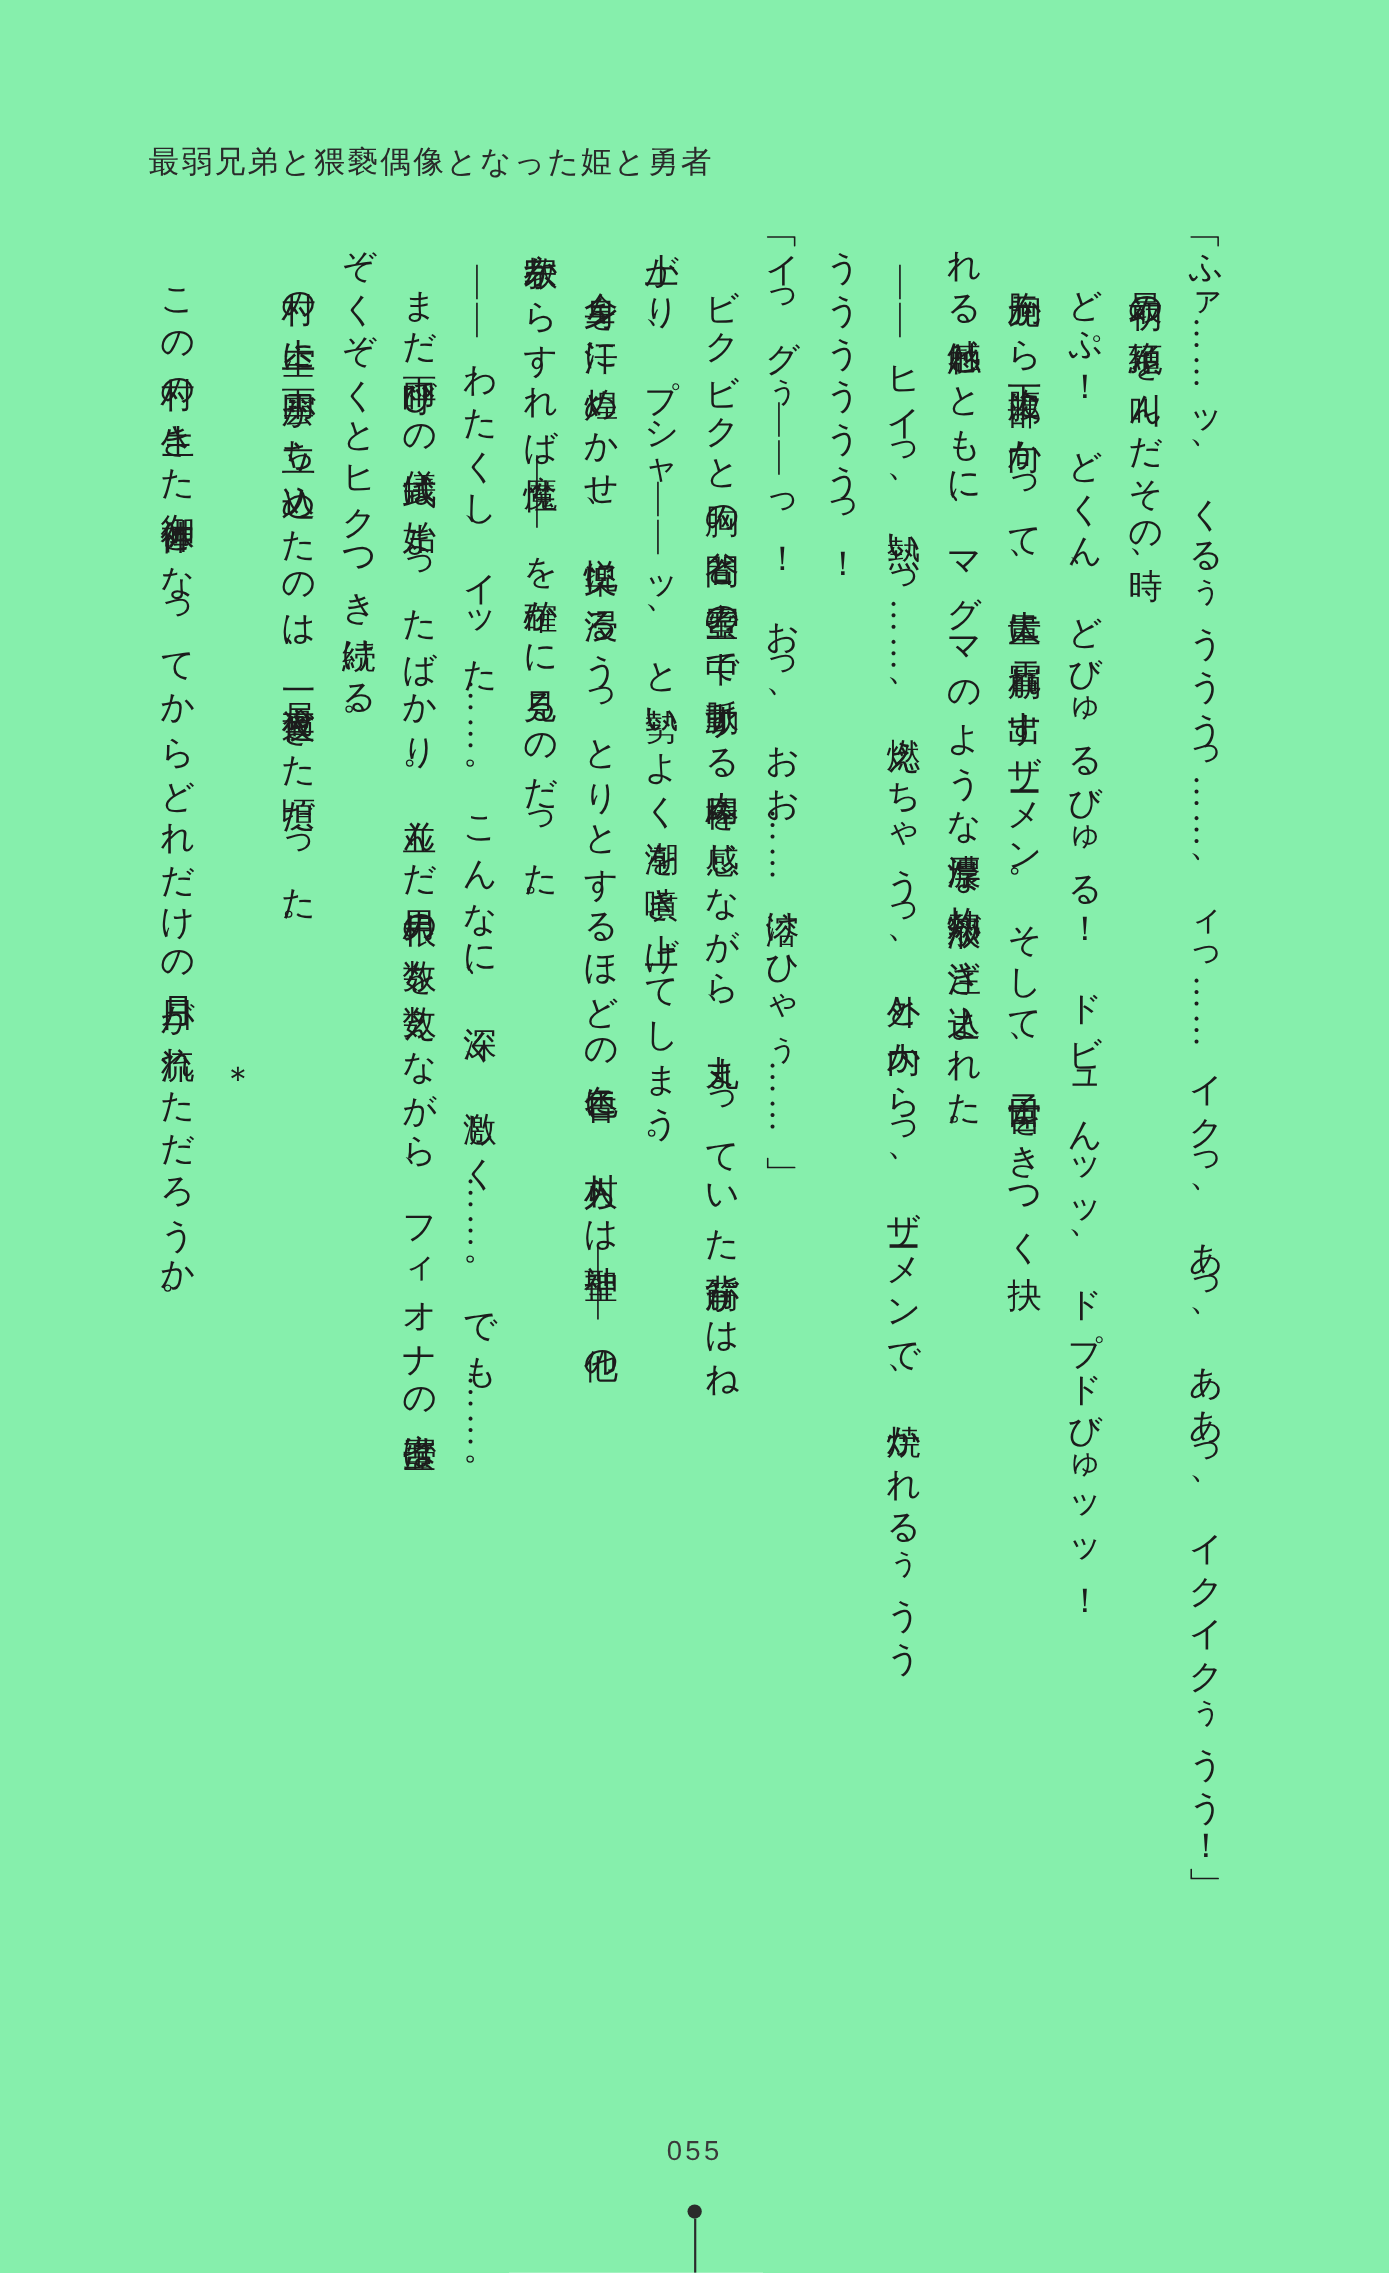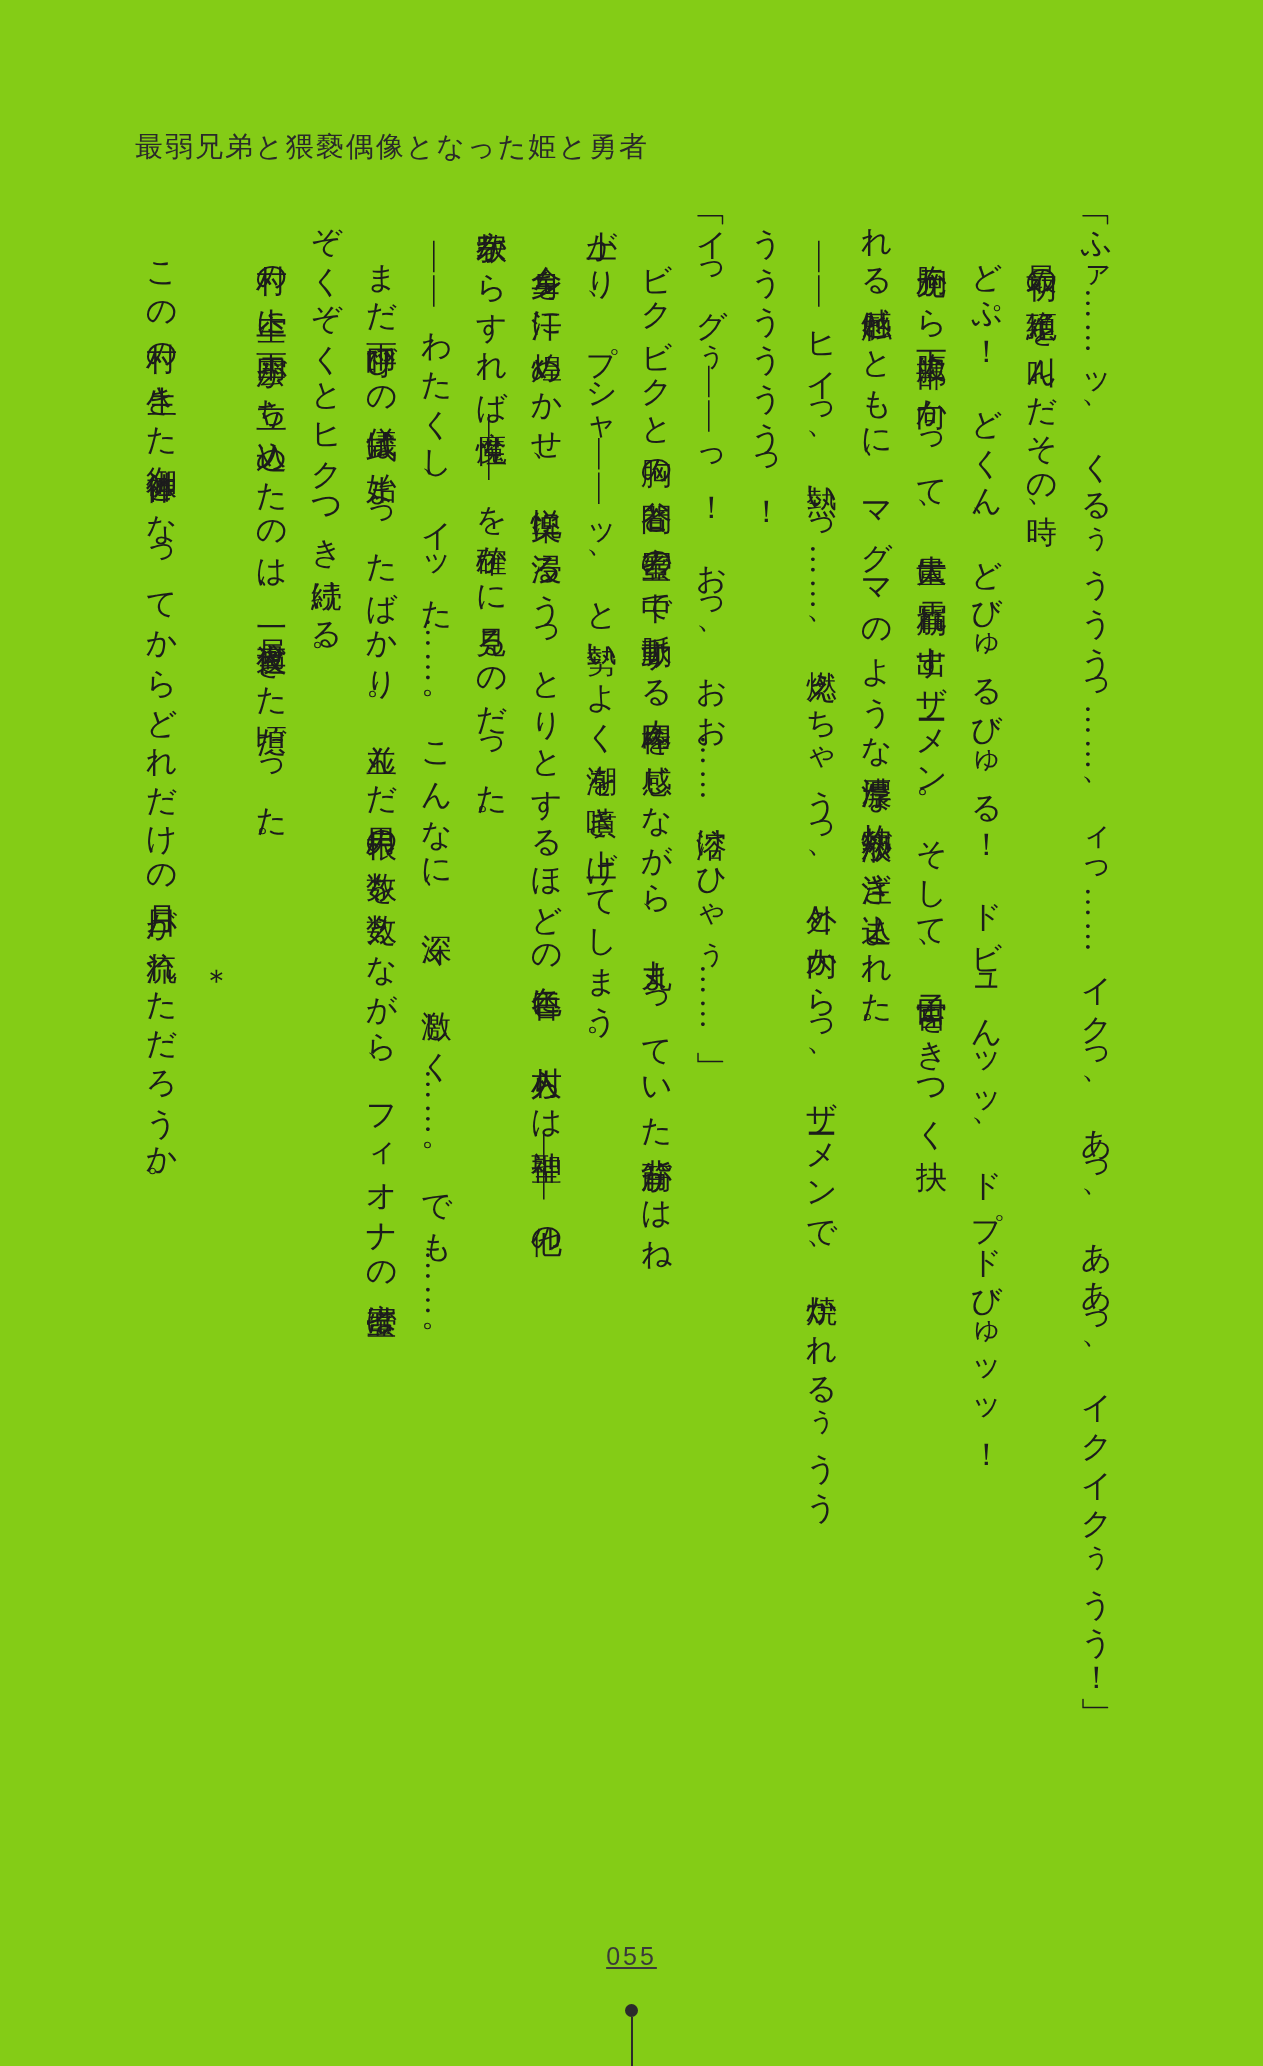--- a/index.html
+++ b/index.html
@@ -6,21 +6,21 @@
   body{
     width:1263px;height:2066px;
     background:#ffffff;
     font-family:"Liberation Serif","DejaVu Serif",serif;
     color:#1c1c1c;
     overflow:hidden;
   }
   .page{
     position:relative;
     width:1263px;height:2066px;
-    background:#84cc16;
+    background:#86efac;
   }
   
   .running-header{
     position:absolute;
     left:135px;top:128px;
     font-size:28px;
     letter-spacing:2px;
     color:#2a2a2a;
     white-space:nowrap;
   }
@@ -53,21 +53,20 @@
   
   .page-number{
     position:absolute;
     left:0;right:0;
     top:1942px;
     text-align:center;
     font-family:"Liberation Sans","DejaVu Sans",sans-serif;
     font-size:25px;
     letter-spacing:3px;
     color:#3a3a3a;
-    text-decoration:underline;
   }
   .footer-dot{
     position:absolute;
     left:625px;
     top:2004px;
     width:13px;height:13px;
     border-radius:50%;
     background:#2b2b2b;
   }
   .footer-line{

